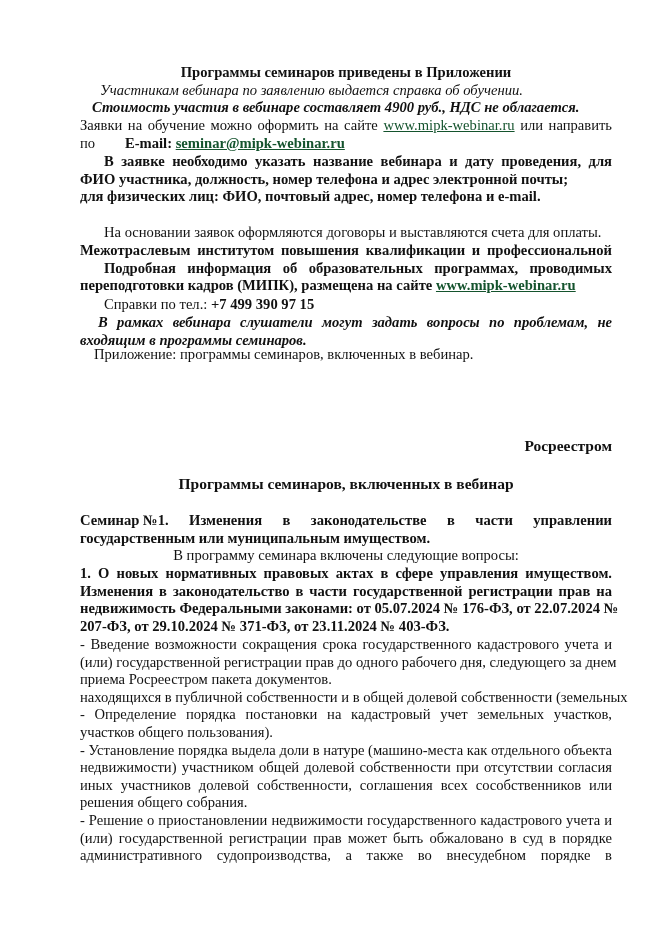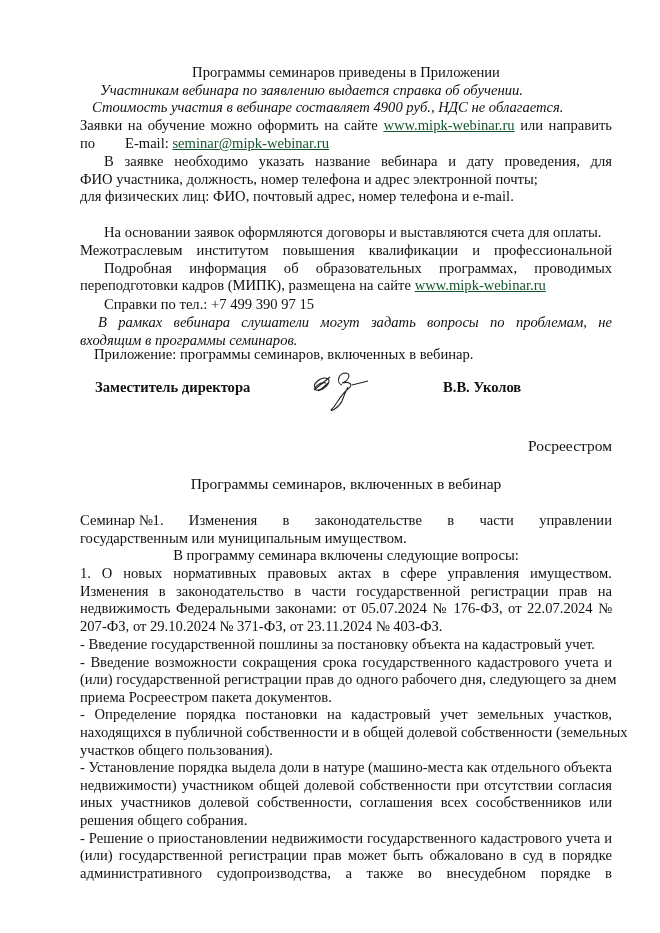--- a/index.html
+++ b/index.html
@@ -7,21 +7,21 @@
   .page {
     position: absolute; left: 0; top: 0; width: 660px; height: 933px;
     background: #ffffff; color: #111111;
     font-family: "Liberation Serif", "DejaVu Serif", serif;
     font-size: 14.6px; line-height: 17.6px;
   }
   .blk { position: absolute; left: 80px; width: 532px; }
   .jl { text-align: justify; text-align-last: justify; }
   .c { text-align: center; }
   .r { text-align: right; }
-  .b { font-weight: normal; }
+  .b { font-weight: bold; }
   .i { font-style: italic; }
   a.lnk { color: #14532d; text-decoration: underline; }
   .line { display: block; white-space: nowrap; }
   .sig-row { position: absolute; left: 80px; width: 532px; top: 379px; height: 40px; }
   .sig-left { position: absolute; left: 15px; top: 0; font-weight: bold; }
   .sig-right { position: absolute; left: 363px; top: 0; font-weight: bold; }
   .sig-img { position: absolute; left: 222px; top: -14px; width: 80px; height: 50px; }
 </style>
 </head>
 <body>
@@ -74,33 +74,20 @@
 
   <div class="blk i b" style="top:314px;">
     <span class="line jl" style="padding-left:18px; width:514px;">В рамках вебинара слушатели могут задать вопросы по проблемам, не</span>
     <span class="line">входящим в программы семинаров.</span>
   </div>
 
   <div class="blk" style="top:346px; left:94px; width:518px;">
     <span>Приложение: программы семинаров, включенных в вебинар.</span>
   </div>
 
-  <div class="sig-row">
-    <span class="sig-left">Заместитель директора</span>
-    <svg class="sig-img" viewBox="0 0 80 50">
-      <g fill="none" stroke="#222" stroke-width="1.1">
-        <path d="M14 24 C 8 20, 20 10, 26 14 C 30 17, 22 26, 14 25 C 10 24, 18 16, 24 18"></path>
-        <path d="M12 25 L 28 12"></path>
-        <path d="M16 26 C 20 24, 24 20, 26 18"></path>
-        <path d="M40 20 C 34 18, 36 8, 44 8 C 50 9, 46 16, 40 18 C 48 16, 52 20, 46 24 C 40 28, 34 40, 30 44 C 26 48, 36 44, 40 36 C 42 30, 44 26, 46 22"></path>
-        <path d="M50 20 L 66 16"></path>
-      </g>
-    </svg>
-    <span class="sig-right">В.В. Уколов</span>
-  </div>
 
   <div class="blk r b" style="top:437px; font-size:15.5px;">
     <span>Росреестром</span>
   </div>
   <div class="blk c b" style="top:475px; font-size:15.5px;">
     <span>Программы семинаров, включенных в вебинар</span>
   </div>
 
   <div class="blk b" style="top:512px;">
     <span class="line" style="display:flex; justify-content:space-between; width:532px;">
@@ -121,30 +108,27 @@
 
   <div class="blk b" style="top:565px;">
     <span class="line jl">1. О новых нормативных правовых актах в сфере управления имуществом.</span>
     <span class="line jl">Изменения в законодательство в части государственной регистрации прав на</span>
     <span class="line jl">недвижимость Федеральными законами: от 05.07.2024 № 176-ФЗ, от 22.07.2024 №</span>
     <span class="line">207-ФЗ, от 29.10.2024 № 371-ФЗ, от 23.11.2024 № 403-ФЗ.</span>
   </div>
 
   <div class="blk" style="top:636px;">
     <div>
-      <span class="line">- Введение государственной пошлины за постановку объекта на кадастровый учет.</span>
-    </div>
-    <div>
       <span class="line jl">- Введение возможности сокращения срока государственного кадастрового учета и</span>
       <span class="line jl">(или) государственной регистрации прав до одного рабочего дня, следующего за днем</span>
       <span class="line">приема Росреестром пакета документов.</span>
     </div>
     <div>
+      <span class="line jl">находящихся в публичной собственности и в общей долевой собственности (земельных</span>
       <span class="line jl">- Определение порядка постановки на кадастровый учет земельных участков,</span>
-      <span class="line jl">находящихся в публичной собственности и в общей долевой собственности (земельных</span>
       <span class="line">участков общего пользования).</span>
     </div>
     <div>
       <span class="line jl">- Установление порядка выдела доли в натуре (машино-места как отдельного объекта</span>
       <span class="line jl">недвижимости) участником общей долевой собственности при отсутствии согласия</span>
       <span class="line jl">иных участников долевой собственности, соглашения всех сособственников или</span>
       <span class="line">решения общего собрания.</span>
     </div>
     <div>
       <span class="line jl">- Решение о приостановлении недвижимости государственного кадастрового учета и</span>

